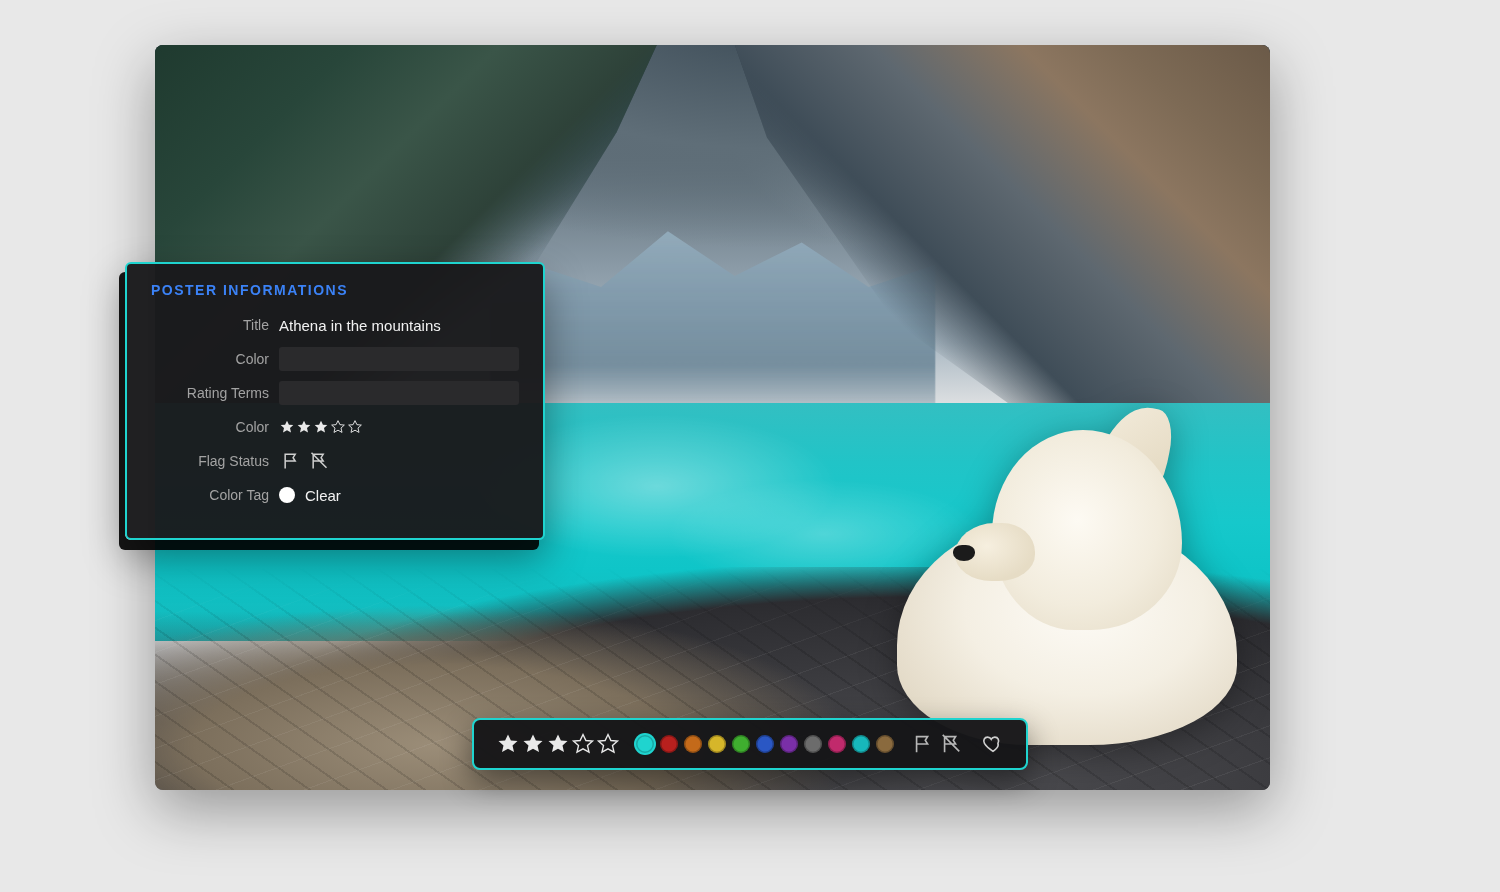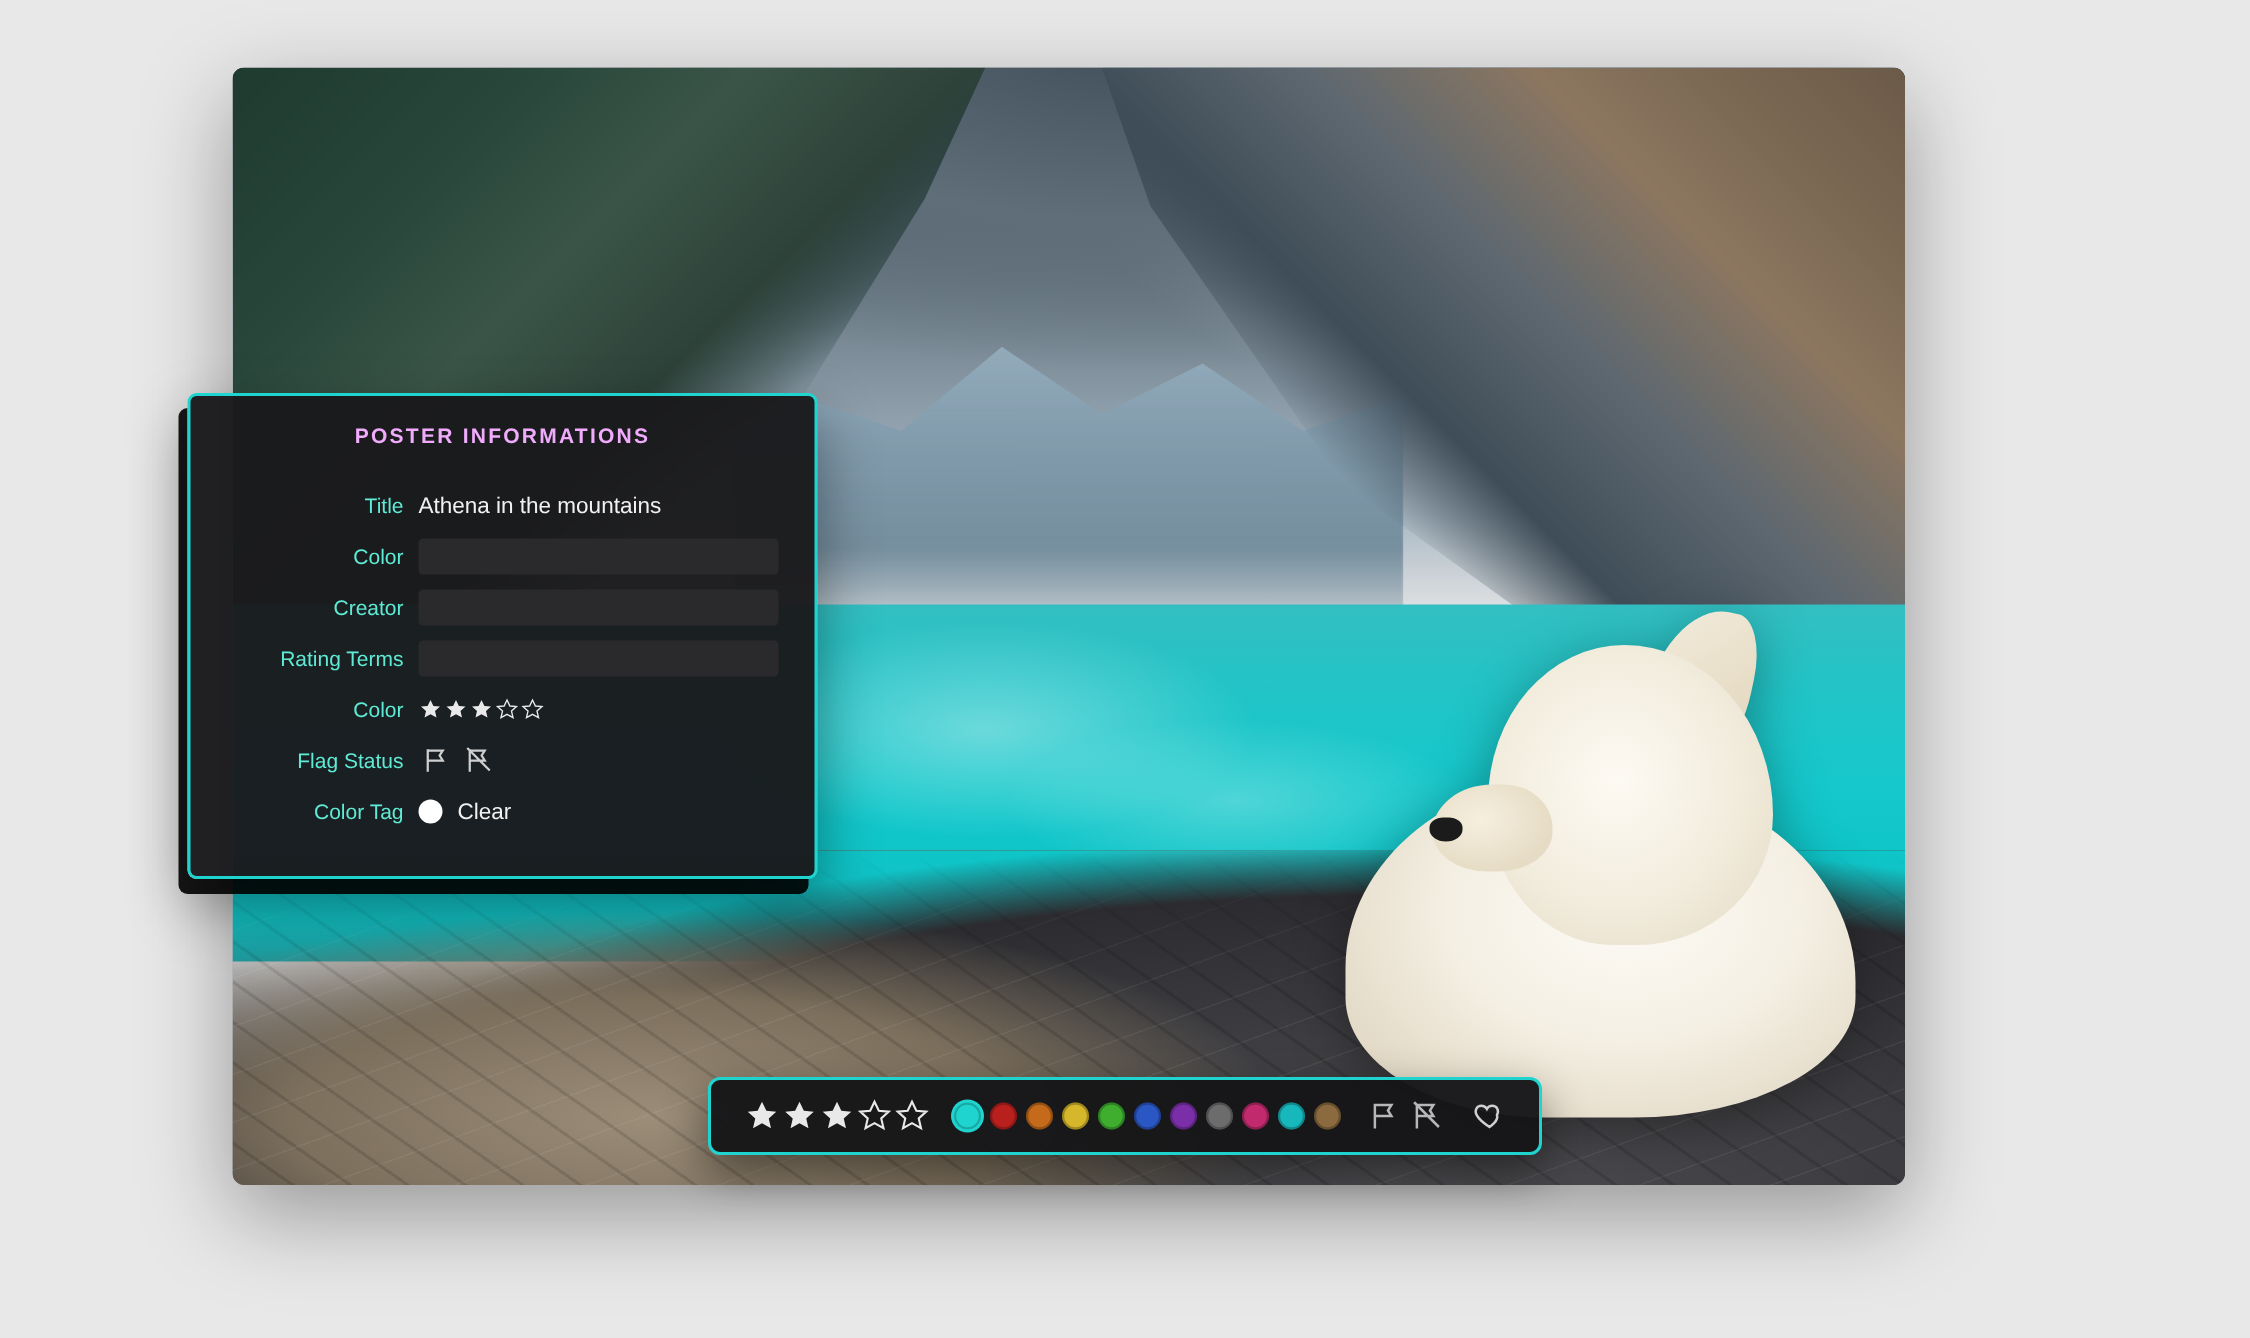--- a/index.html
+++ b/index.html
@@ -119,32 +119,31 @@
     top:262px;
     width:420px;
     background: rgba(26,26,28,0.97);
     border: 2px solid #1fd4cf;
     border-radius: 6px;
     box-shadow: -6px 10px 0 rgba(0,0,0,0.9), 0 18px 40px rgba(0,0,0,.4);
     padding: 18px 24px 22px 24px;
     color:#e9e9e9;
   }
   .info-panel h3{
-    font-size:14px; letter-spacing:1.5px; font-weight:600; color:#f0abfc;
-    margin-bottom:26px;
-    text-align:center;
+    font-size:14px; letter-spacing:1.5px; font-weight:600; color:#3b82f6;
+    margin-bottom:14px;
   }
   .field-row{
     display:flex; align-items:center; gap:10px; margin-bottom:8px; min-height:26px;
   }
   .field-label{
     flex: 0 0 118px;
     text-align:right;
     font-size:14px;
-    color:#5eead4;
+    color:#a3a3a3;
   }
   .field-value{ flex:1; font-size:15px; color:#f1f1f1; }
   .field-input{
     flex:1; height:24px; background:#2a2a2c; border:none; border-radius:3px;
     color:#eee; font-size:14px; padding:0 6px;
   }
   .field-input.focused{
     border:2px solid #1fd4cf; background:#1f1f21;
   }
 
@@ -221,24 +220,20 @@
     <div class="field-label">Title</div>
     <div class="field-value">Athena in the mountains</div>
   </div>
 
 
   <div class="field-row">
     <div class="field-label">Color</div>
     <input class="field-input" type="text" value="" style="">
   </div>
 
-  <div class="field-row">
-    <div class="field-label">Creator</div>
-    <input class="field-input" type="text" value="" style="">
-  </div>
 
   <div class="field-row">
     <div class="field-label">Rating Terms</div>
     <input class="field-input" type="text" value="" style="">
   </div>
 
   <div class="field-row">
     <div class="field-label">Color</div>
     <div class="stars" id="panel-stars">
         <span class="star filled">

